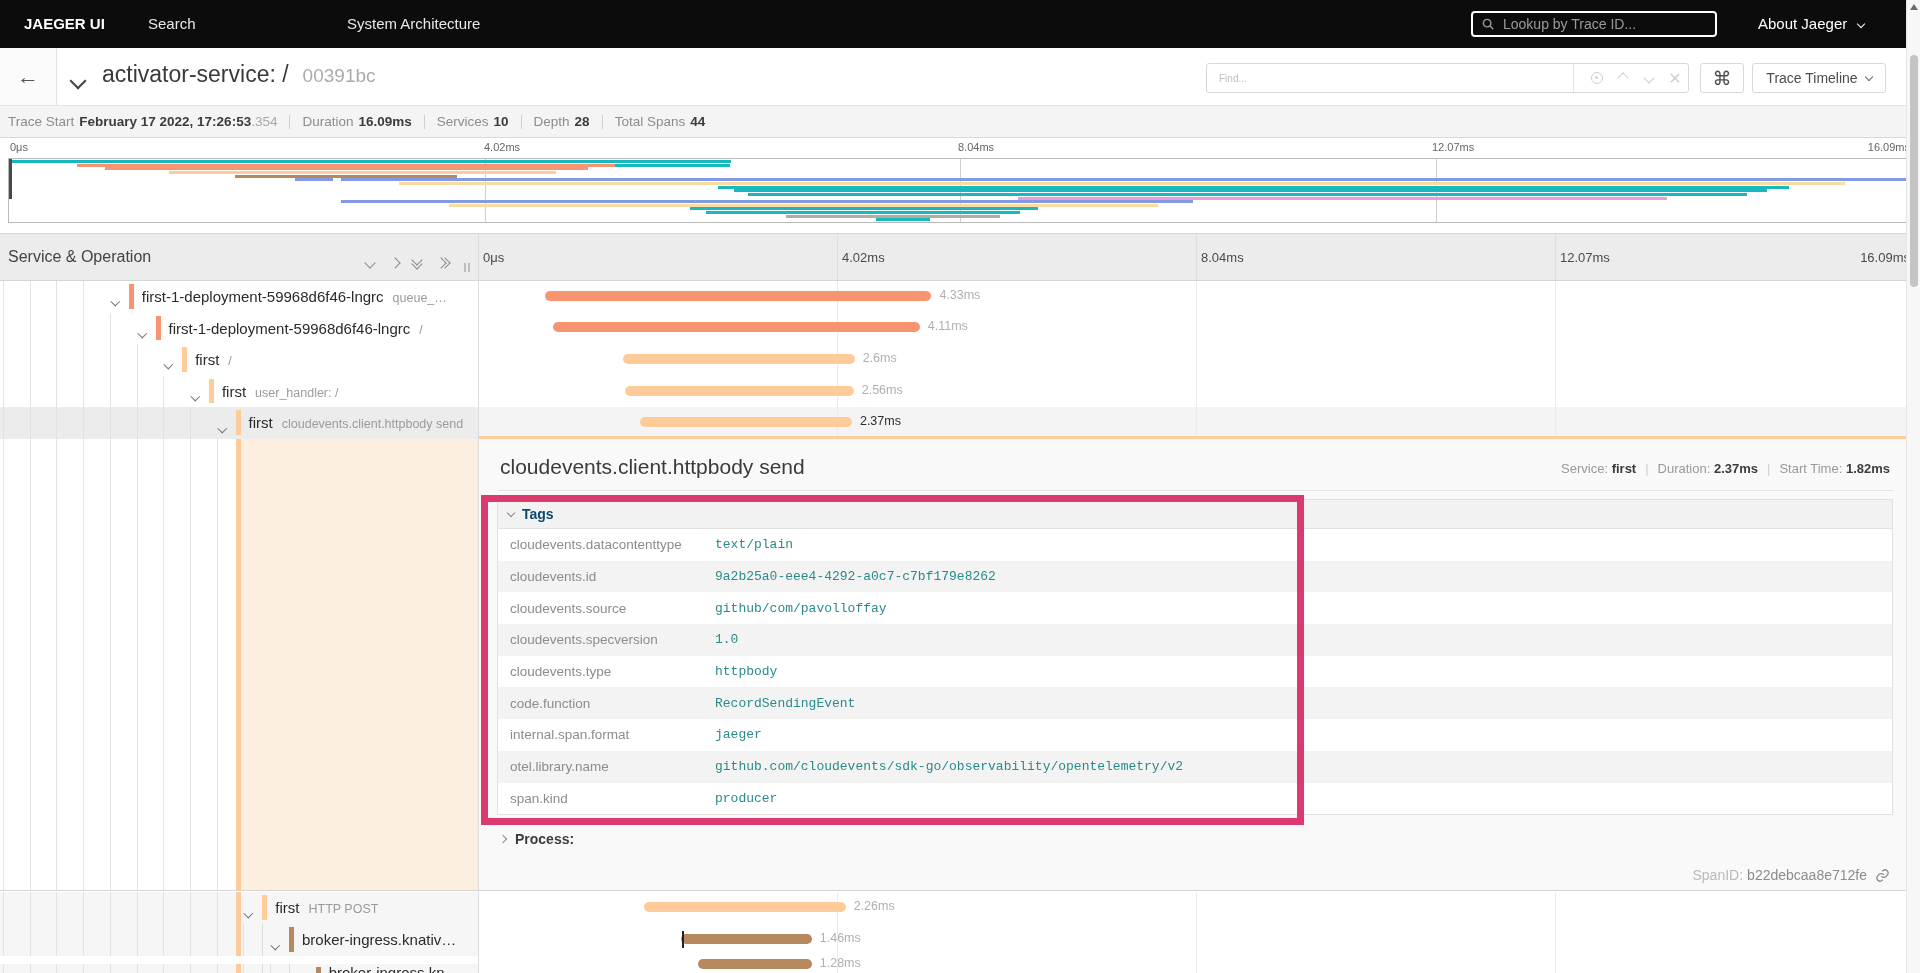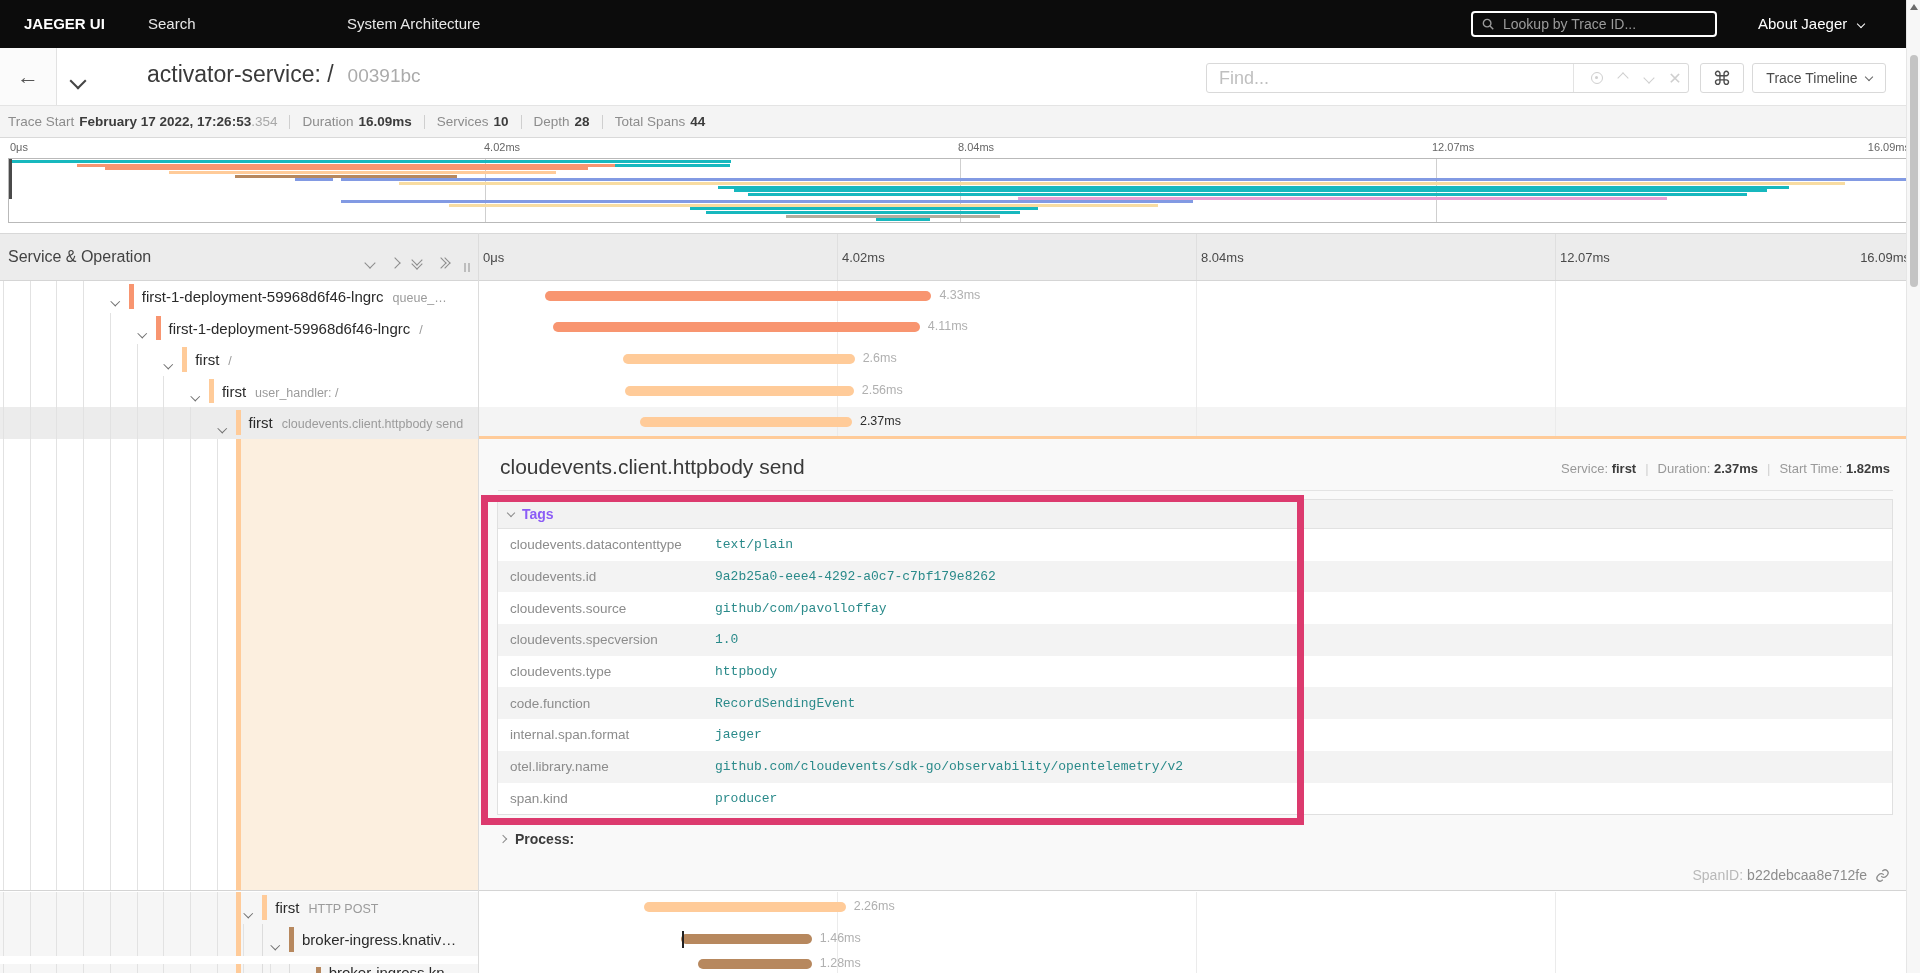--- a/index.html
+++ b/index.html
@@ -14,25 +14,25 @@
           display:flex;align-items:center;padding-left:8px;box-sizing:border-box;background:transparent;}
   .lookup input{border:none;outline:none;background:transparent;color:#bbb;font-size:14px;width:190px;
                 font-family:"Liberation Sans",sans-serif;}
   .lookup input::placeholder{color:#9b9b9b;}
   .about{position:absolute;left:1758px;top:0;height:48px;line-height:48px;font-size:15px;color:#fff;cursor:pointer;}
   
   .thead{position:absolute;left:0;top:48px;width:1920px;height:58px;background:#fff;border-bottom:1px solid #e4e4e4;box-sizing:border-box;}
   .backbox{position:absolute;left:0;top:0;width:56px;height:57px;background:#fbfbfb;border-right:1px solid #e2e2e2;
            text-align:center;line-height:57px;font-size:22px;color:#555;cursor:pointer;}
   .ttl-chev{position:absolute;left:72px;top:25px;}
-  .ttl{position:absolute;left:102px;top:13px;font-size:23px;color:#3a3a3a;font-weight:500;margin-left:45px;}
+  .ttl{position:absolute;left:102px;top:13px;font-size:23px;color:#3a3a3a;font-weight:500;}
   .ttl .tid{font-size:19px;color:#ababab;font-weight:400;margin-left:14px;}
   .findbox{position:absolute;left:1206px;top:15px;width:483px;height:30px;border:1px solid #d9d9d9;border-radius:3px;
            box-sizing:border-box;background:#fff;display:flex;align-items:center;}
-  .findbox input{border:none;outline:none;flex:0 0 330px;padding-left:12px;font-size:18px;color:#6d28d9;background:transparent;
+  .findbox input{border:none;outline:none;flex:0 0 330px;padding-left:12px;font-size:10px;color:#6d28d9;background:transparent;
                  font-family:"Liberation Sans",sans-serif;}
   .findbox input::placeholder{color:#bfbfbf;}
   .find-sep{width:1px;height:28px;background:#e3e3e3;margin-right:10px;}
   .find-ic{width:26px;text-align:center;color:#cfcfcf;font-size:14px;cursor:pointer;display:flex;justify-content:center;align-items:center;height:28px;}
   .btn{position:absolute;top:15px;height:30px;border:1px solid #d9d9d9;border-radius:3px;background:#fff;box-sizing:border-box;
        display:flex;align-items:center;justify-content:center;color:#4c4c4c;cursor:pointer;}
   
   .meta{position:absolute;left:0;top:106px;width:1920px;height:32px;background:#f4f4f4;border-bottom:1px solid #d9d9d9;
         box-sizing:border-box;display:flex;align-items:center;font-size:13.5px;}
   .meta .lbl{color:#8c8c8c;margin-right:5px;}
@@ -58,21 +58,21 @@
   .guide{position:absolute;top:0;bottom:0;width:1px;background:#e2e2e2;}
   .sbar{position:absolute;border-radius:5px;height:10px;}
   .durlab{position:absolute;font-size:12.5px;color:#b0b0b0;}
   
   .det-title{position:absolute;left:500px;top:455px;font-size:21px;color:#3a3a3a;}
   .det-info{position:absolute;top:461px;right:30px;font-size:13px;color:#999;}
   .det-info b{color:#3c3c3c;font-weight:700;}
   .det-info .d{color:#d0d0d0;margin:0 9px;}
   .tagtbl{position:absolute;left:497px;top:499px;width:1396px;border:1px solid #e0e0e0;box-sizing:border-box;background:#fff;}
   .taghead{height:29px;background:#f2f2f2;border-bottom:1px solid #e2e2e2;display:flex;align-items:center;font-size:14px;
-           font-weight:700;color:#8b5cf6;cursor:pointer;box-sizing:border-box;padding-left:10px;}
+           font-weight:700;color:#0c4a6e;cursor:pointer;box-sizing:border-box;padding-left:10px;}
   .tagrow{height:31.7px;display:flex;align-items:center;font-size:13.5px;box-sizing:border-box;}
   .tagrow .k{width:205px;padding-left:12px;color:#8c8c8c;flex:0 0 205px;}
   .tagrow .v{font-family:"Liberation Mono","DejaVu Sans Mono",monospace;color:#2a8a8a;font-size:13px;}
   .procrow{position:absolute;left:500px;top:831px;display:flex;align-items:center;font-size:14px;font-weight:700;color:#3c3c3c;cursor:pointer;}
   .spanid{position:absolute;right:30px;top:867px;font-size:14px;color:#b9b9b9;display:flex;align-items:center;gap:4px;text-align:right;}
   .spanid .sid{color:#8c8c8c;}
   .annot{position:absolute;z-index:50;pointer-events:none;background:transparent;}
   
   .sb{position:absolute;right:0;top:0;width:14px;height:973px;background:#f7f7f7;border-left:1px solid #e6e6e6;z-index:60;box-sizing:border-box;}
   .sb-thumb{position:absolute;left:2.5px;width:8px;border-radius:4px;background:#c4c4c4;cursor:pointer;}

